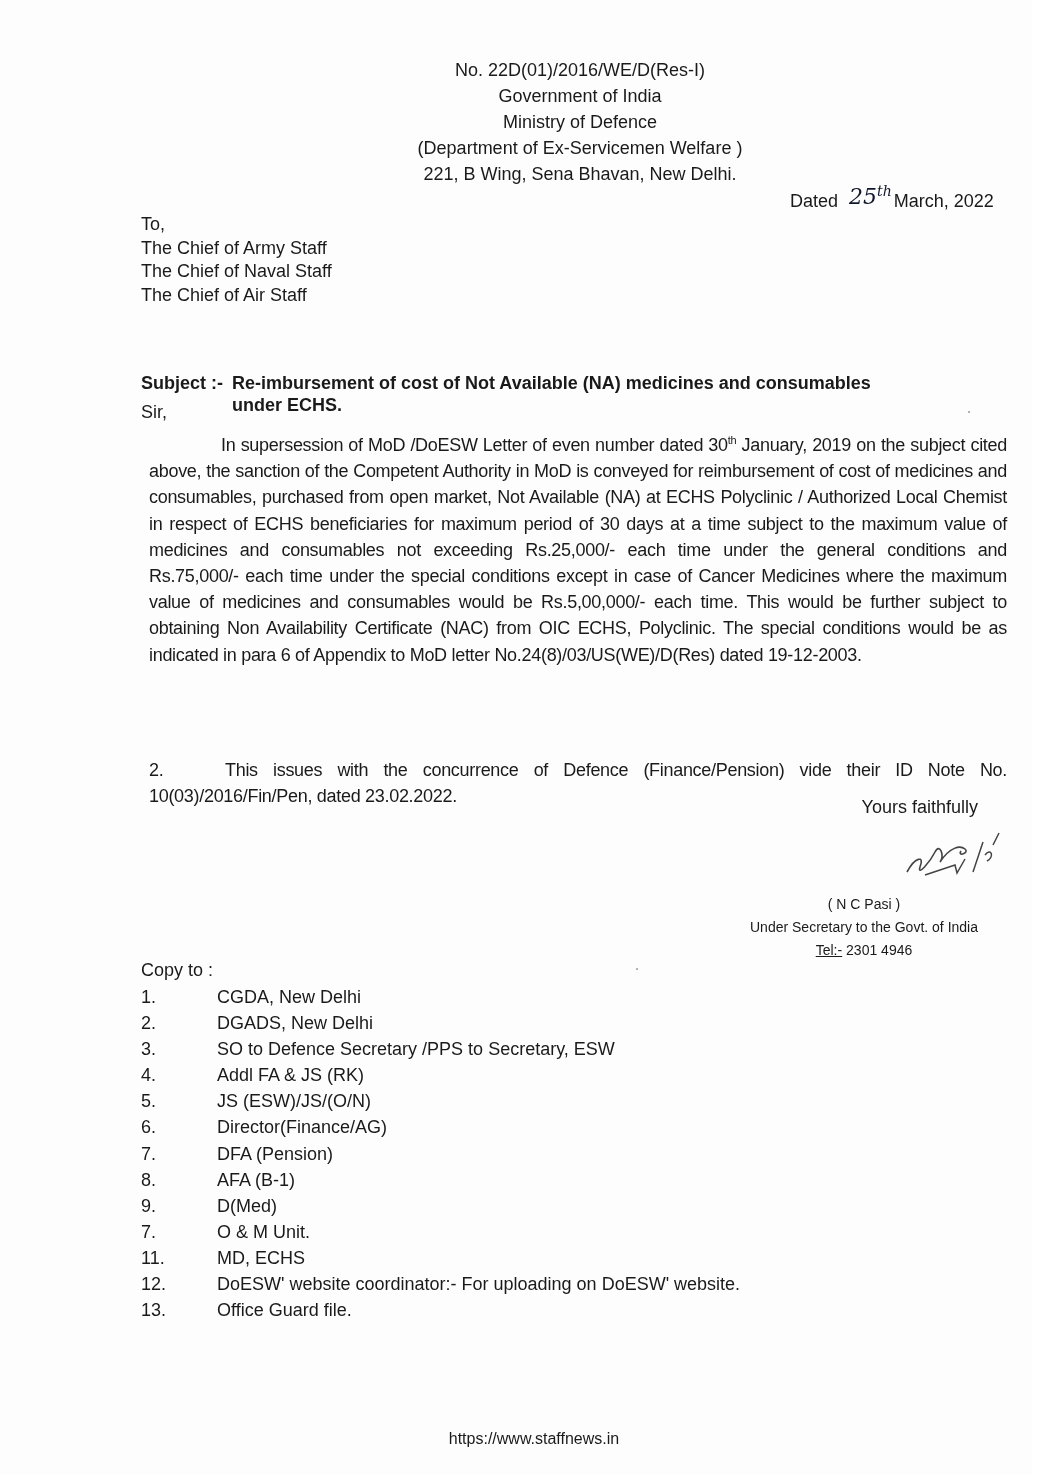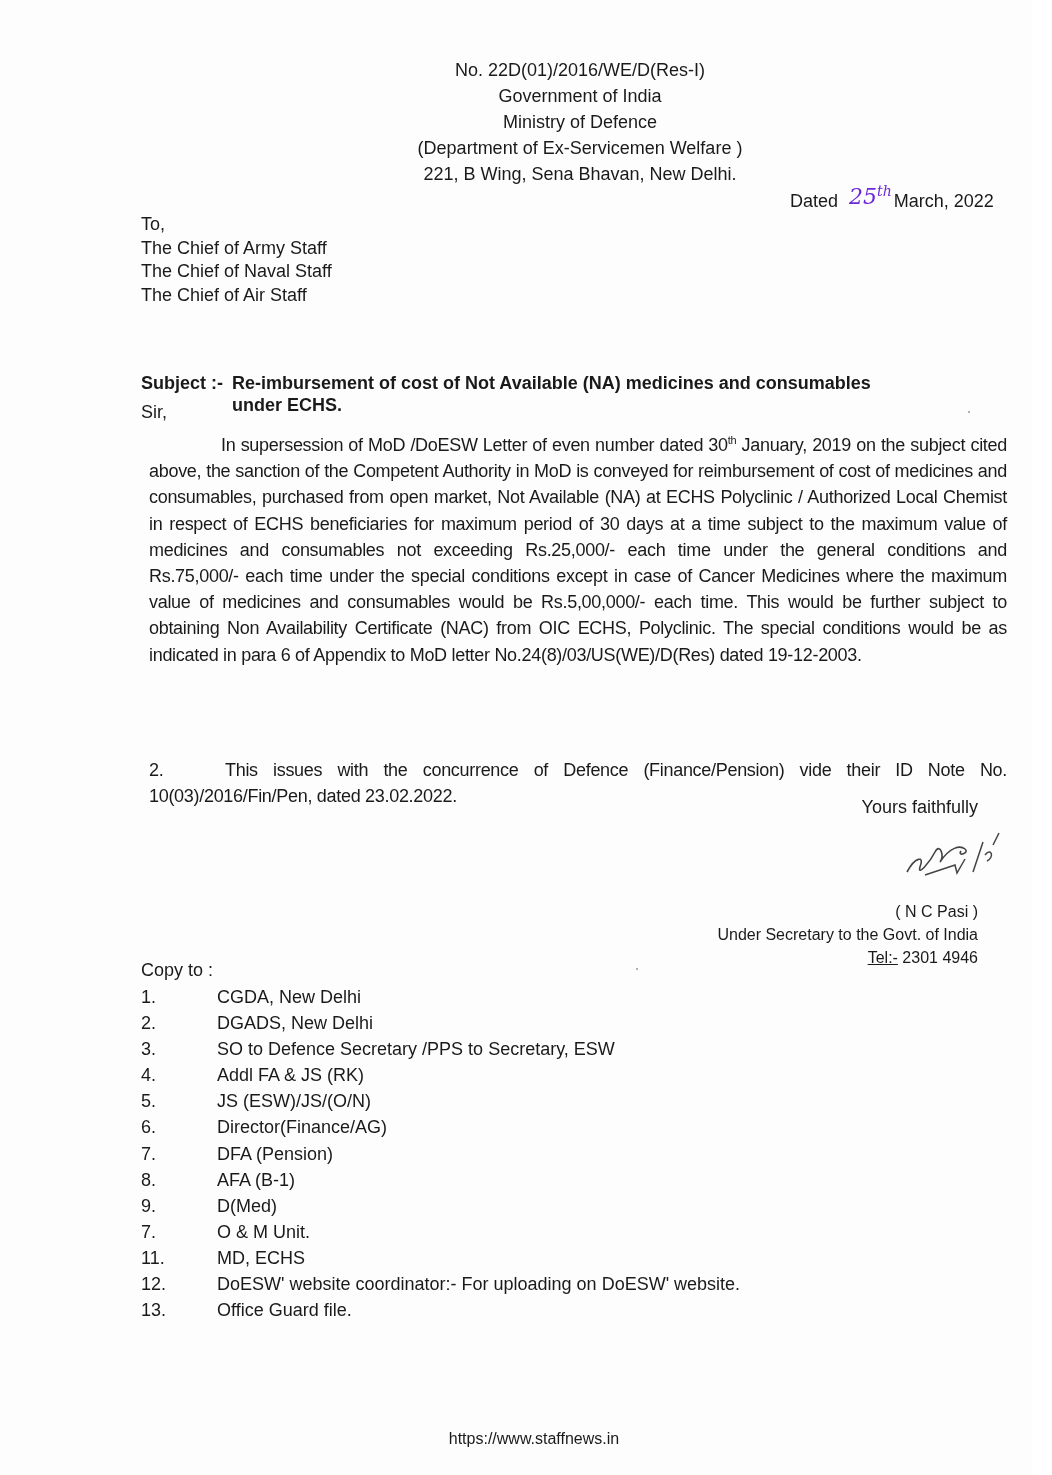--- a/index.html
+++ b/index.html
@@ -37,21 +37,21 @@
       position: absolute;
       left: 790px;
       top: 186px;
       font-size: 18px;
       white-space: nowrap;
     }
     .dated .hand {
       font-family: "DejaVu Serif", serif;
       font-style: italic;
       font-size: 22px;
-      color: #6d28d9;
+      color: #0f172a;
       position: relative;
       top: -3px;
       margin: 0 2px 0 6px;
     }
     .dated .hand sup {
       font-size: 14px;
     }
     .to-block {
       position: absolute;
       left: 141px;
@@ -103,24 +103,23 @@
       position: absolute;
       left: 895px;
       top: 827px;
       width: 110px;
       height: 60px;
     }
     .sig-block {
       position: absolute;
       right: 54px;
       top: 893px;
-      text-align: right;
+      text-align: center;
       line-height: 23px;
-      font-size: 16px;
-      margin-top: 7px;
+      font-size: 14px;
     }
     .sig-block .tel-label { text-decoration: underline; }
     .copy-label {
       position: absolute;
       left: 141px;
       top: 960px;
       font-size: 18px;
     }
     .copy-list {
       position: absolute;

